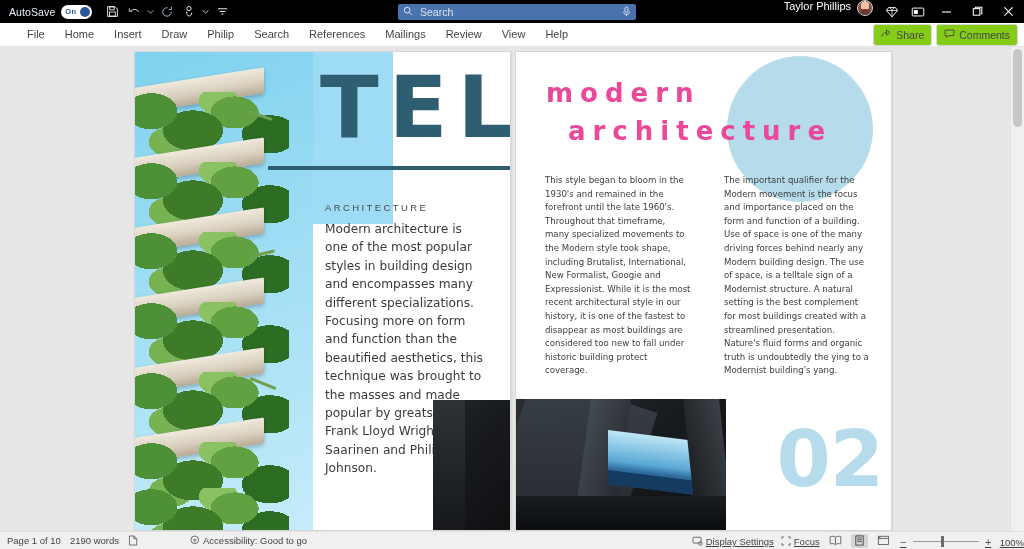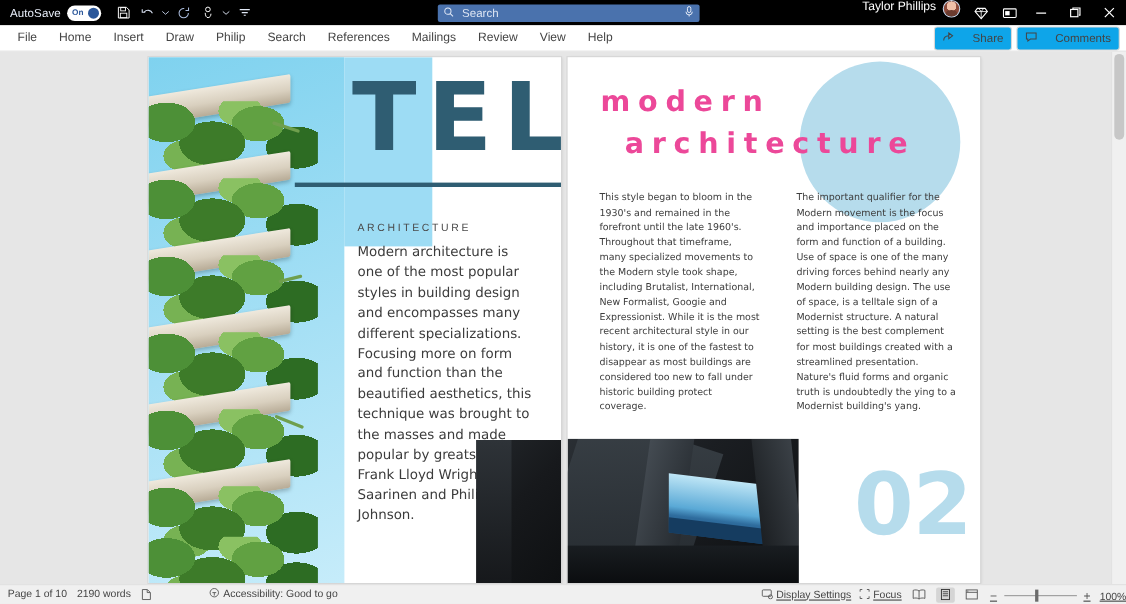--- a/index.html
+++ b/index.html
@@ -63,30 +63,31 @@
   }
   .winbtn{
     width:31px;height:23px;display:flex;align-items:center;justify-content:center;cursor:pointer;
   }
   .iconbtn{width:26px;height:23px;display:flex;align-items:center;justify-content:center;cursor:pointer;}
 
   
   .ribbon{
     height:23px;background:#fff;display:flex;align-items:center;position:relative;
     border-bottom:1px solid #e2e2e2;
+    padding-left:11px;
   }
   .tabs{display:flex;align-items:center;padding-left:6px;height:23px;}
   .tab{
     font-size:11px;color:#444;padding:0 10px;height:23px;line-height:23px;cursor:pointer;
     white-space:nowrap;
   }
   .ribbon-right{position:absolute;right:6px;top:0;height:23px;display:flex;align-items:center;gap:4px;}
   .rbtn{
-    display:flex;align-items:center;gap:16px;font-size:10.5px;color:#444;
-    padding:2px 7px;border:1px solid #d8d8d8;border-radius:3px;background:#0ea5e9;cursor:pointer;
+    display:flex;align-items:center;gap:4px;font-size:10.5px;color:#444;
+    padding:2px 7px;border:1px solid #d8d8d8;border-radius:3px;background:#84cc16;cursor:pointer;
     height:16px;box-sizing:content-box;
   }
 
   
   .docarea{
     position:absolute;top:47px;left:0;right:0;bottom:17px;background:#e6e6e6;overflow:hidden;
   }
   .scroll-track{
     position:absolute;right:0;top:0;bottom:0;width:13px;background:#f0f0f0;border-left:1px solid #e2e2e2;
     cursor:pointer;

